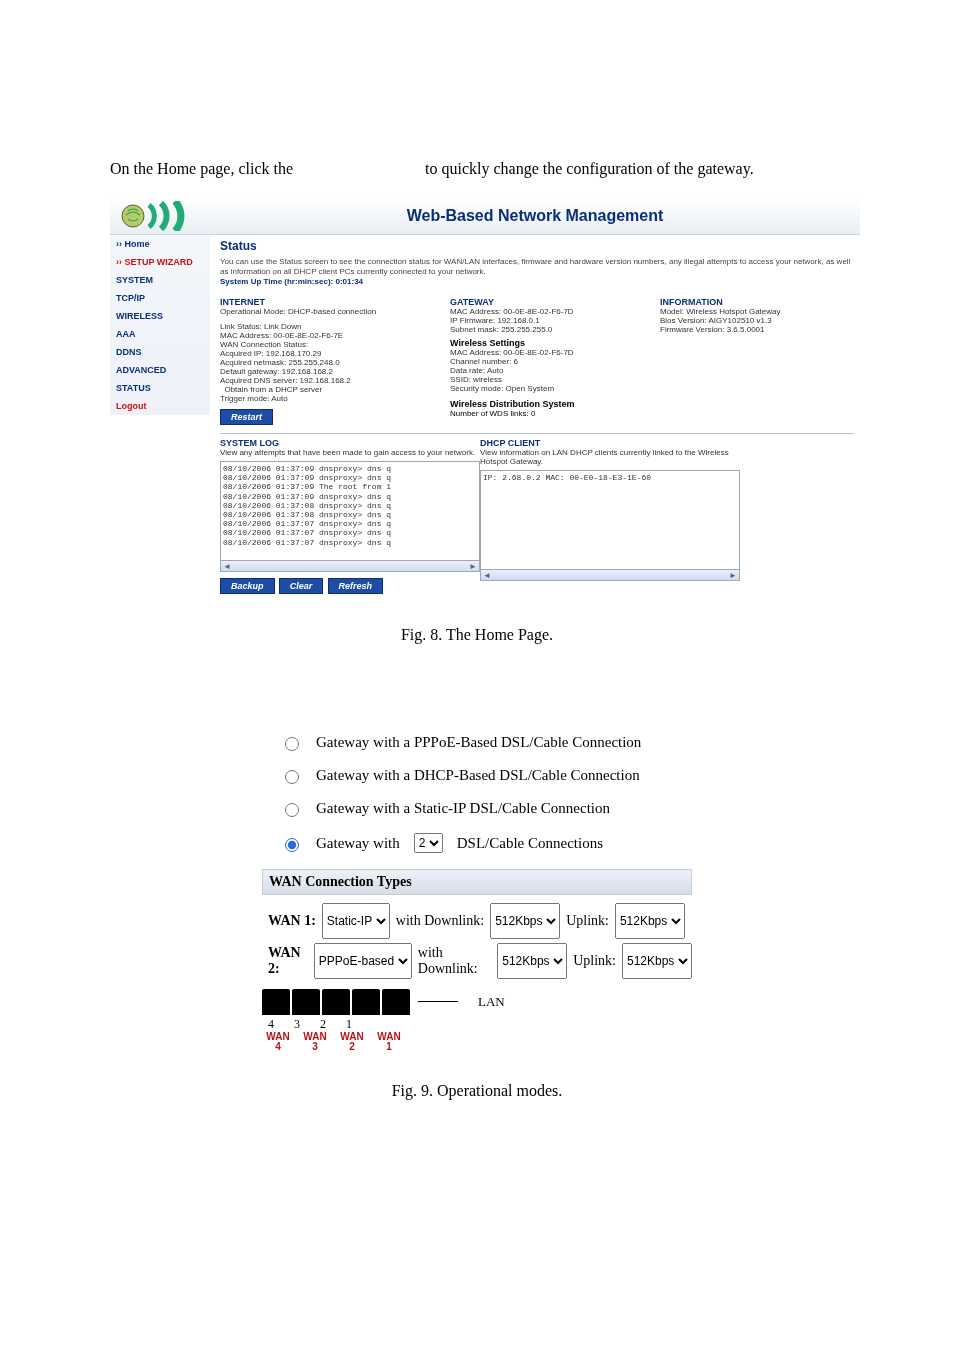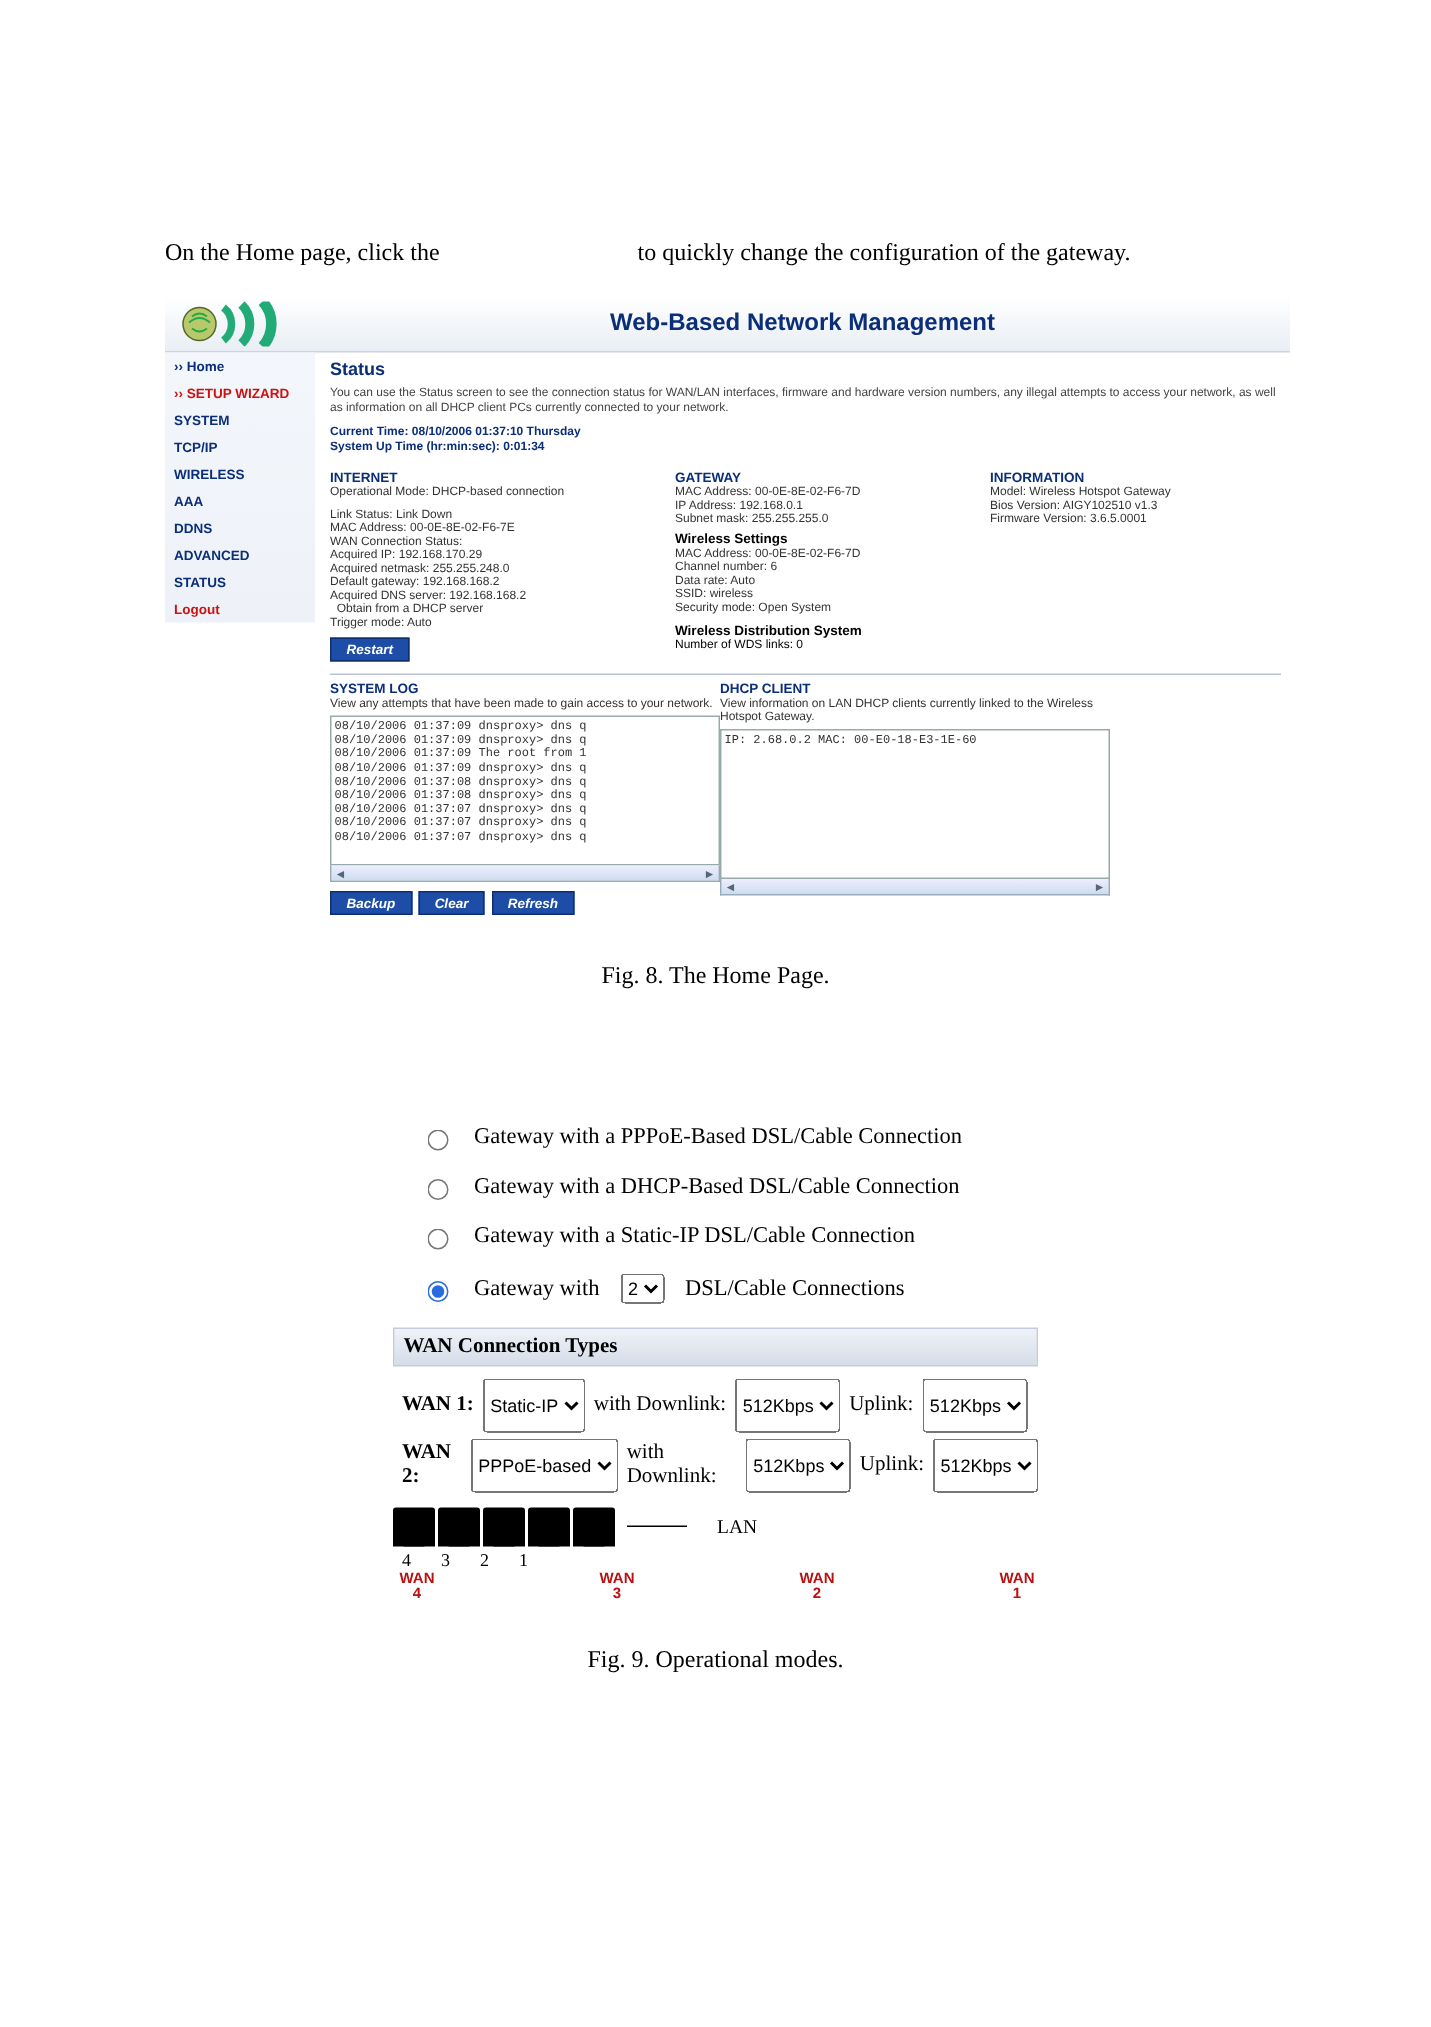--- a/index.html
+++ b/index.html
@@ -42,21 +42,21 @@
   .opt select{font-family:Arial,sans-serif;font-size:12px;height:20px;}
   .sec-h{background:linear-gradient(#eef2f8,#d6dde8);font-weight:bold;font-size:14px;padding:4px 6px;border:1px solid #c4cbda;margin:10px 0 8px 0;}
   .wanline{display:flex;align-items:center;gap:6px;font-size:14px;margin:4px 0 3px 6px;}
   .wanline b{font-weight:bold;}
   .wanline select{font-family:Arial,sans-serif;font-size:12px;height:36px;}
   .ports{margin:10px 0 0 0;}
   .ports-row{display:flex;gap:2px;align-items:flex-end;}
   .port{width:28px;height:26px;background:#000;border-radius:2px 2px 0 0;position:relative;}
   .port:after{content:"";position:absolute;left:7px;bottom:0;width:14px;height:8px;background:#000;}
   .port-row2{display:flex;gap:20px;font-size:12px;font-family:"Times New Roman",serif;margin-top:2px;padding-left:6px;}
-  .wan-lbls{display:flex;gap:9px;font-size:10px;font-family:Arial;margin-left:2px;justify-content:space-between;}
+  .wan-lbls{display:flex;gap:9px;font-size:10px;font-family:Arial;margin-left:2px;}
   .wan-lbls span{color:#b11;font-weight:bold;width:28px;text-align:center;line-height:1;}
   .wan-lbls span b{display:block;}
   .lan-lbl{align-self:center;margin-left:18px;font-size:13px;}
   .caption2{text-align:center;font-size:16px;margin:30px 0 60px 0;}
 </style>
 </head>
 <body>
 
 <div class="page">
 
@@ -88,23 +88,20 @@
         <a href="#">WIRELESS</a>
         <a href="#">AAA</a>
         <a href="#">DDNS</a>
         <a href="#">ADVANCED</a>
         <a href="#">STATUS</a>
         <a href="#" class="hot">Logout</a>
       </div>
       <div class="content">
         <div class="hdr">Status</div>
         <div class="tiny">You can use the Status screen to see the connection status for WAN/LAN interfaces, firmware and hardware version numbers, any illegal attempts to access your network, as well as information on all DHCP client PCs currently connected to your network.</div>
-        <div class="tiny blue" style="margin-top:6px;">
-          <span>Current Time:</span> <span>08/10/2006 01:37:10 Thursday</span>
-        </div>
         <div class="tiny blue">
           <span>System Up Time (hr:min:sec):</span> <span>0:01:34</span>
         </div>
         <div class="cols">
           <div class="col1">
             <div class="sect-h">INTERNET</div>
             <div class="kv">Operational Mode: DHCP-based connection</div>
             <div class="kv" style="margin-top:6px">Link Status: Link Down</div>
             <div class="kv">MAC Address: 00-0E-8E-02-F6-7E</div>
             <div class="kv">WAN Connection Status:</div>
@@ -112,21 +109,21 @@
             <div class="kv">Acquired netmask: 255.255.248.0</div>
             <div class="kv">Default gateway: 192.168.168.2</div>
             <div class="kv">Acquired DNS server: 192.168.168.2</div>
             <div class="kv" style="white-space:pre;">  Obtain from a DHCP server</div>
             <div class="kv">Trigger mode: Auto</div>
             <div class="btn">Restart</div>
           </div>
           <div class="col2">
             <div class="sect-h">GATEWAY</div>
             <div class="kv">MAC Address: 00-0E-8E-02-F6-7D</div>
-            <div class="kv">IP Address: 192.168.0.1</div>
+            <div class="kv">IP Firmware: 192.168.0.1</div>
             <div class="kv">Subnet mask: 255.255.255.0</div>
             <div class="sect-h" style="color:#000;">Wireless Settings</div>
             <div class="kv">MAC Address: 00-0E-8E-02-F6-7D</div>
             <div class="kv">Channel number: 6</div>
             <div class="kv">Data rate: Auto</div>
             <div class="kv">SSID: wireless</div>
             <div class="kv">Security mode: Open System</div>
             <div class="sect-h" style="color:#000;margin-top:6px;">Wireless Distribution System</div>
             <div class="kv" style="color:#000;">Number of WDS links: 0</div>
           </div>

